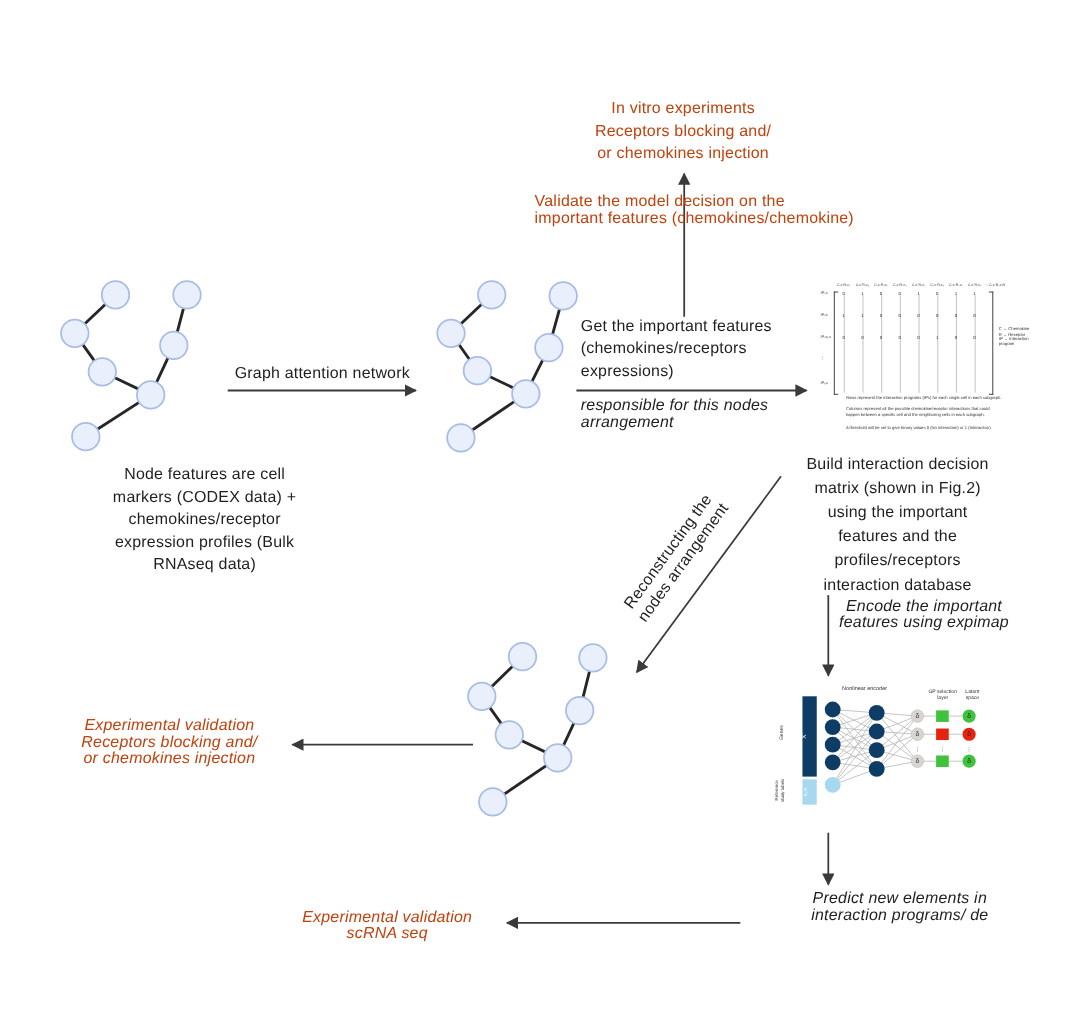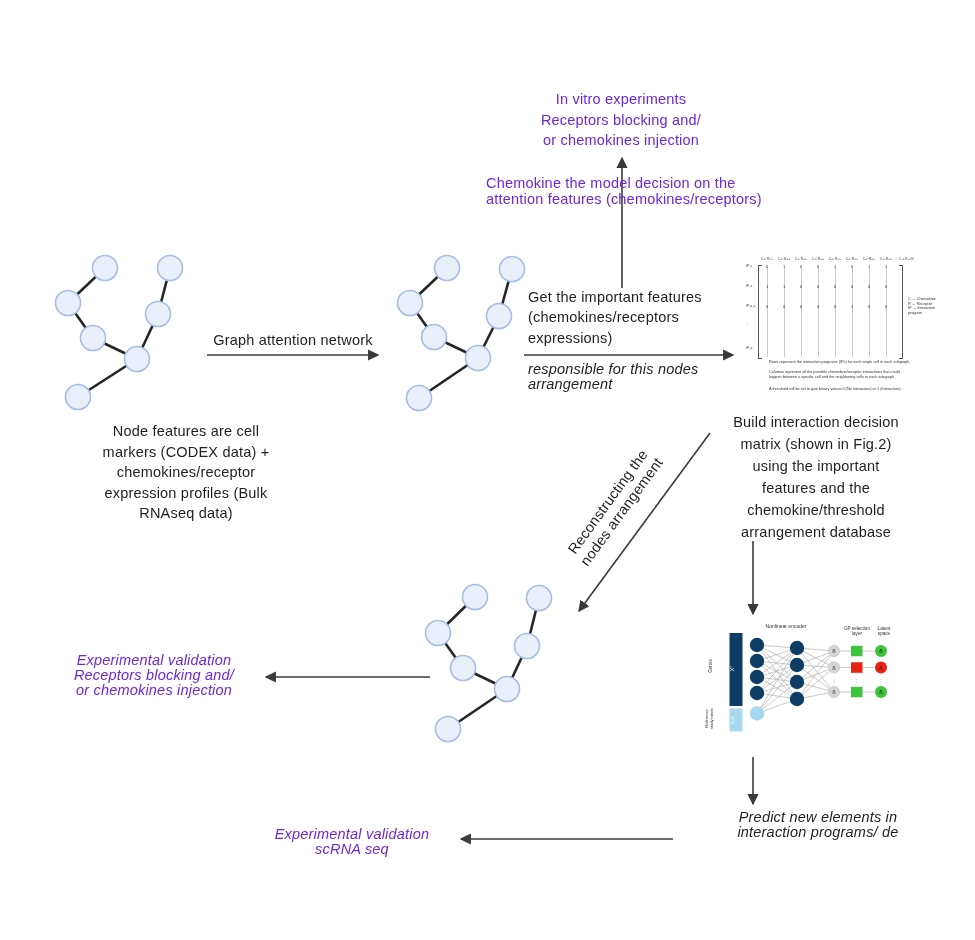--- a/index.html
+++ b/index.html
@@ -1,20 +1,20 @@
 <!DOCTYPE html>
 <html><head>
 <meta charset="utf-8">
 <style>
   html,body{margin:0;padding:0;background:#fff;}
   #stage{position:relative;width:975px;height:940px;background:#fff;overflow:hidden;
          font-family:"Liberation Sans",sans-serif;color:#1f1f1f;}
   #scene{position:absolute;left:0;top:0;}
   .txt{position:absolute;font-size:14.5px;line-height:20.5px;text-align:center;letter-spacing:.2px;}
-  .blue{color:#6d28d9;}
+  .blue{color:#c2410c;}
   .left{text-align:left;}
   .lh15{line-height:15.2px;font-style:italic;}
   .lh155{line-height:15.6px;}
   .lh22{line-height:22px;}
   #t-invitro{left:481px;top:89px;width:280px;}
   #t-validate{left:486px;top:176px;width:400px;}
   #t-gan{left:193px;top:330px;width:200px;}
   #t-nodefeat{left:60px;top:421px;width:252px;}
   #t-getfeat{left:528px;top:287px;width:235px;line-height:20.3px;}
   #t-resp{left:528px;top:362px;width:235px;}
@@ -186,22 +186,22 @@
       </g>
   </svg>
 
   <div class="txt blue" id="t-invitro">
     <div>In vitro experiments</div>
     <div>Receptors blocking and/</div>
     <div>or chemokines injection</div>
   </div>
 
   <div class="txt blue left lh155" id="t-validate">
-    <div>Chemokine the model decision on the</div>
-    <div>attention features (chemokines/receptors)</div>
+    <div>Validate the model decision on the</div>
+    <div>important features (chemokines/chemokine)</div>
   </div>
 
   <div class="txt" id="t-gan">
     <div>Graph attention network</div>
   </div>
 
   <div class="txt" id="t-nodefeat">
     <div>Node features are cell</div>
     <div>markers (CODEX data) +</div>
     <div>chemokines/receptor</div>
@@ -218,24 +218,28 @@
   <div class="txt left lh15" id="t-resp">
     <div>responsible for this nodes</div>
     <div>arrangement</div>
   </div>
 
   <div class="txt lh22" id="t-build">
     <div>Build interaction decision</div>
     <div>matrix (shown in Fig.2)</div>
     <div>using the important</div>
     <div>features and the</div>
-    <div>chemokine/threshold</div>
-    <div>arrangement database</div>
-  </div>
-
+    <div>profiles/receptors</div>
+    <div>interaction database</div>
+  </div>
+
+  <div class="txt lh15" id="t-encode">
+    <div>Encode the important</div>
+    <div>features using expimap</div>
+  </div>
 
   <div class="txt" id="t-recon">
     <div>Reconstructing the</div>
     <div>nodes arrangement</div>
   </div>
 
   <div class="txt blue lh15" id="t-expval1">
     <div>Experimental validation</div>
     <div>Receptors blocking and/</div>
     <div>or chemokines injection</div>

